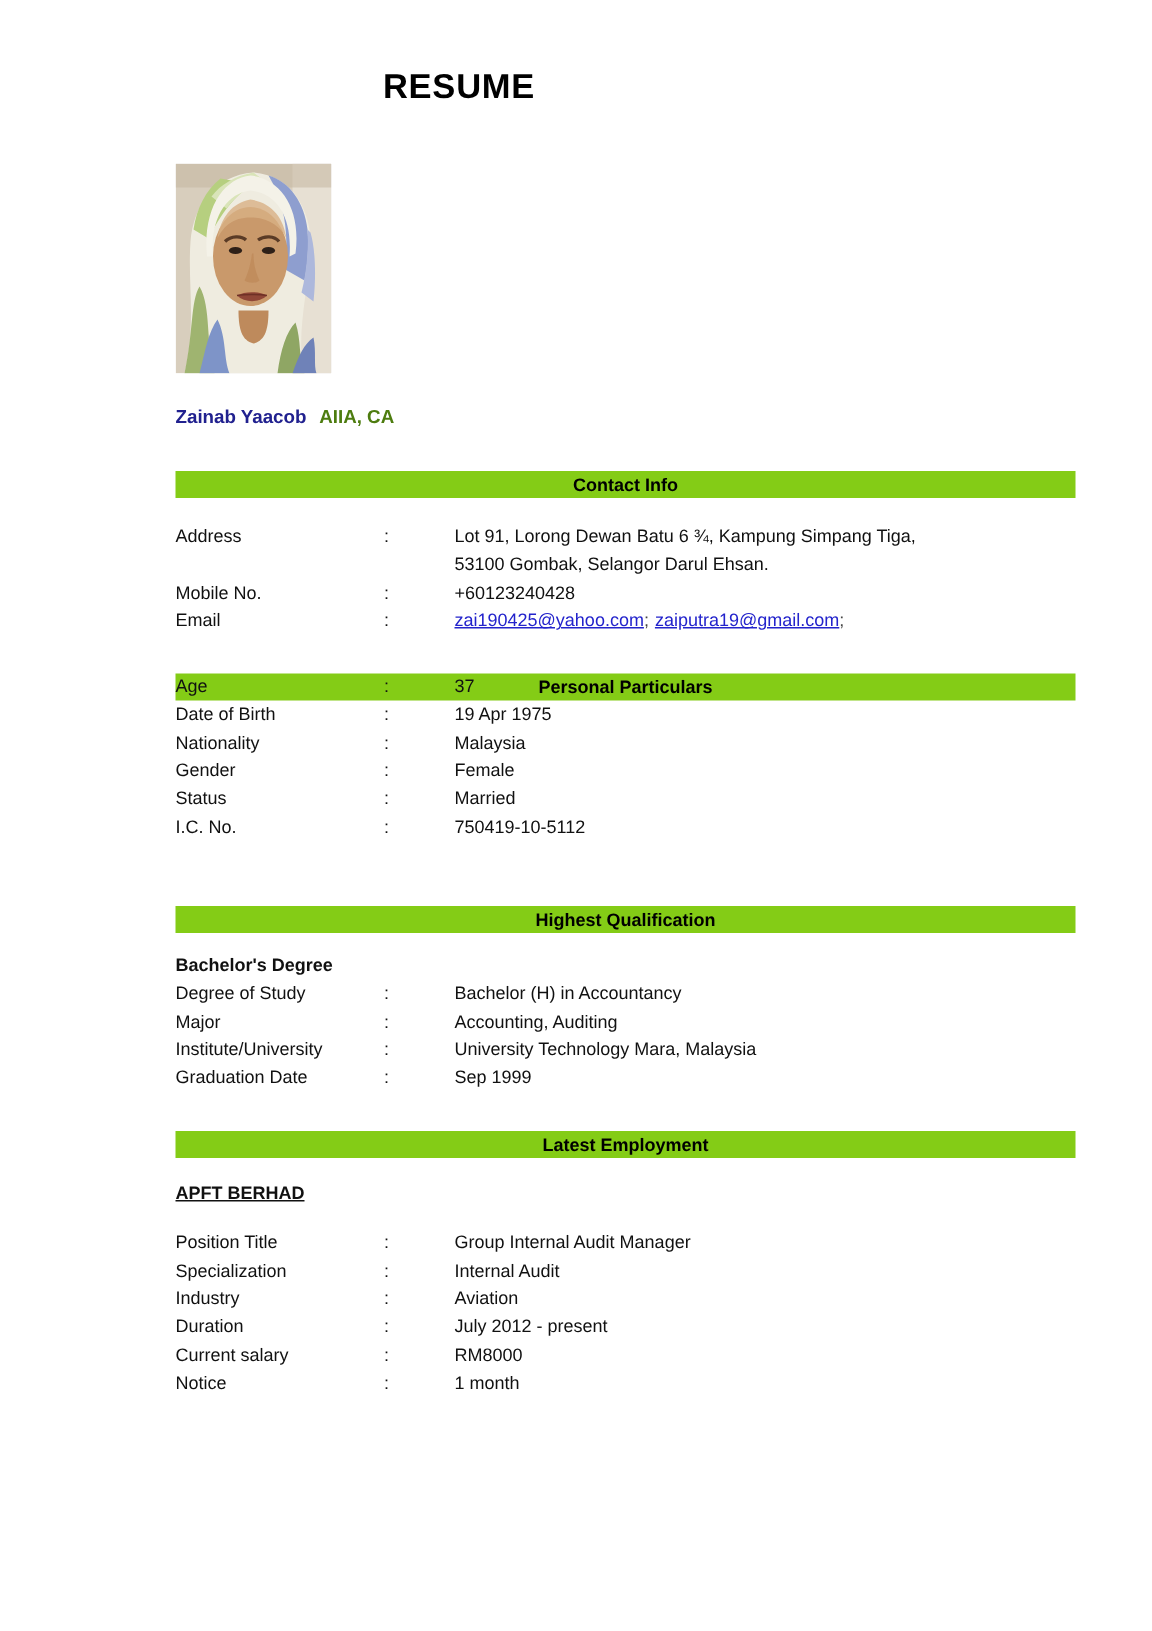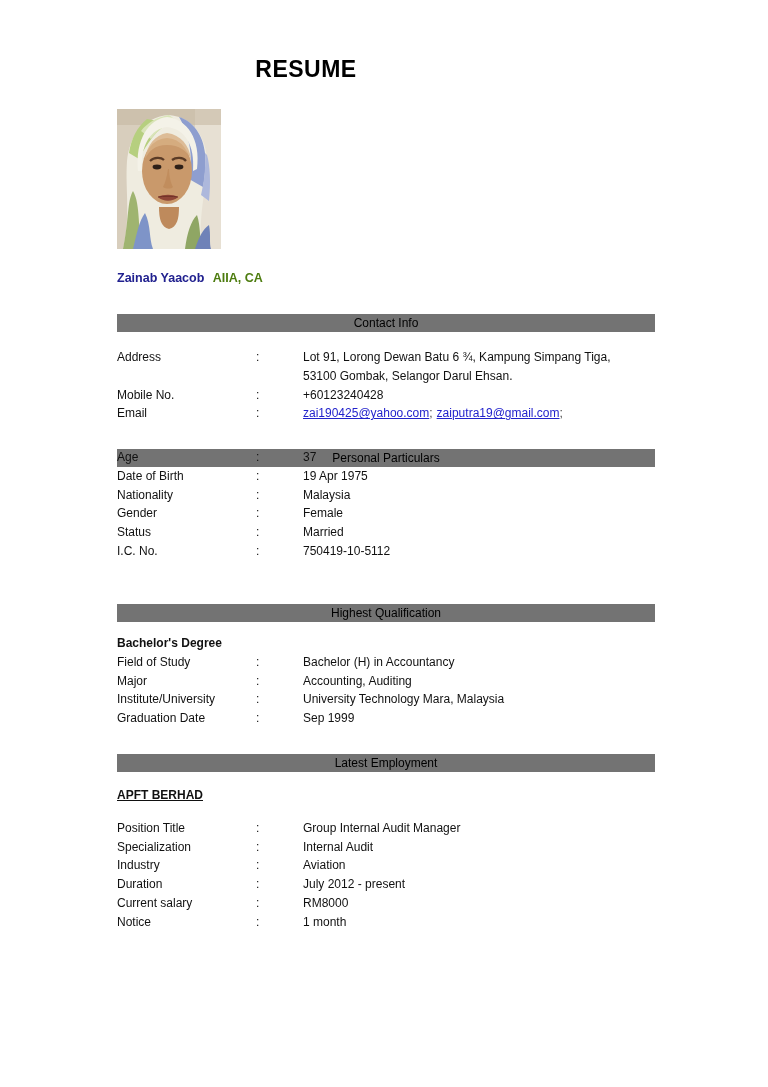--- a/index.html
+++ b/index.html
@@ -11,21 +11,21 @@
   }
   .page {
     position: relative;
     width: 768px;
     height: 1087px;
     background: #ffffff;
     overflow: hidden;
   }
   .title {
     position: absolute;
-    top: 56px;
+    top: 44px;
     left: 0;
     width: 612px;
     text-align: center;
     font-size: 23px;
     font-weight: bold;
     letter-spacing: 0.5px;
     color: #000000;
   }
   .photo {
     position: absolute;
@@ -42,26 +42,26 @@
     font-size: 12.5px;
     font-weight: bold;
     white-space: nowrap;
   }
   .name-blue { color: #21218F; }
   .name-creds { color: #4d7c0f; margin-left: 5px; }
 
   .band {
     position: absolute;
     left: 117px;
-    width: 538px;
+    width: 600px;
     height: 18px;
-    background: #737373;
+    background: #84cc16;
     text-align: center;
     font-size: 12px;
-    font-weight: normal;
+    font-weight: bold;
     line-height: 18px;
     color: #000000;
   }
   .band-contact { top: 314px; }
   .band-personal { top: 449px; }
   .band-qualification { top: 604px; }
   .band-employment { top: 754px; }
 
   .group {
     position: absolute;
@@ -186,21 +186,21 @@
       <span class="c-label">I.C. No.</span>
       <span class="c-colon">:</span>
       <span class="c-value">750419-10-5112</span>
     </div>
   </div>
 
   <div class="band band-qualification">Highest Qualification</div>
   <div class="group group-qualification">
     <div class="subhead">Bachelor's Degree</div>
     <div class="row">
-      <span class="c-label">Field of Study</span>
+      <span class="c-label">Degree of Study</span>
       <span class="c-colon">:</span>
       <span class="c-value">Bachelor (H) in Accountancy</span>
     </div>
     <div class="row">
       <span class="c-label">Major</span>
       <span class="c-colon">:</span>
       <span class="c-value">Accounting, Auditing</span>
     </div>
     <div class="row">
       <span class="c-label">Institute/University</span>

